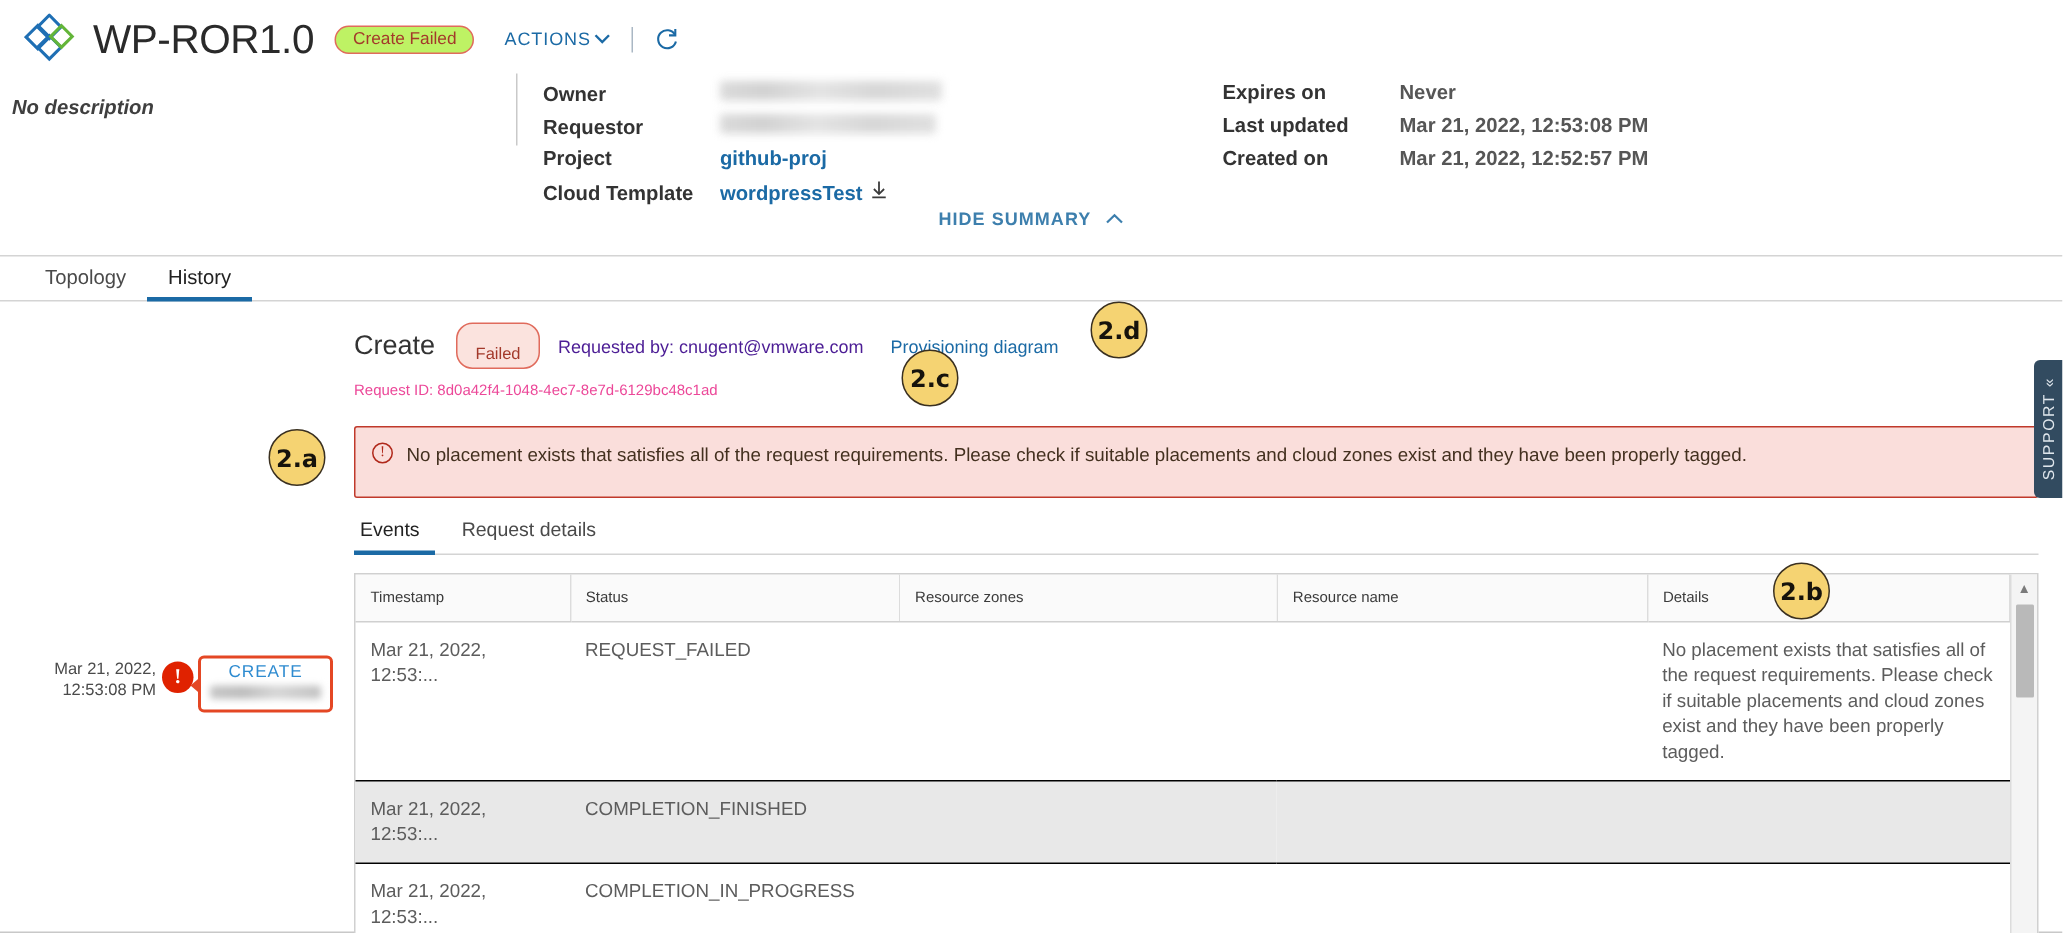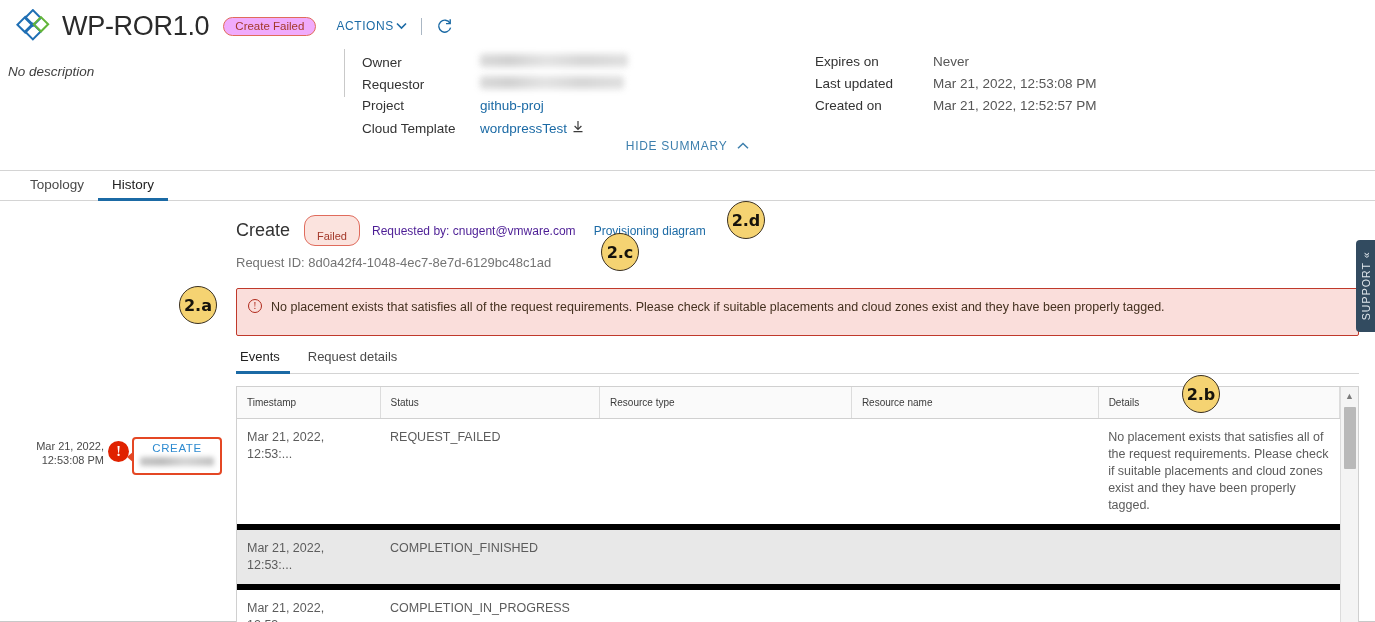--- a/index.html
+++ b/index.html
@@ -25,40 +25,40 @@
     height: 44px;
   }
   .logo { width: 38px; height: 34px; margin-right: 8px; flex: none; }
   .app-title {
     font-size: 27px; color: #2a2a2a; letter-spacing: -0.3px;
     font-weight: 400; white-space: nowrap;
   }
   .status-pill {
     margin-left: 14px;
     border: 1px solid #e06b5c;
-    background: #f0abfc;
+    background: #bef264;
     color: #a3392a;
     border-radius: 11px;
     font-size: 11.5px;
     padding: 2px 11px 3px 11px;
     white-space: nowrap;
   }
   .actions-btn {
     margin-left: 20px;
     font-size: 12px;
     color: #1b6aa5;
     letter-spacing: 0.6px;
     display: flex; align-items: center;
     cursor: pointer;
   }
   .caret-dn { margin-left: 2px; display: inline-block; }
   .vdiv { margin: 0 14px; width: 1px; height: 17px; background: #aab7c4; }
   .refresh-btn { color: #1b6aa5; cursor: pointer; display:flex; align-items:center;}
 
-  .summary { position: relative; height: 120px; }
+  .summary { position: relative; height: 120px; font-weight: bold; }
   .no-desc {
     position: absolute; left: 8px; top: 20px;
     font-style: italic; font-size: 13.5px; color: #3f3f3f;
   }
   .summary-div {
     position: absolute; left: 344px; top: 5px;
     width: 1px; height: 48px; background: #c9c9c9;
   }
   .kv-col { position: absolute; top: 10px; }
   .kv-col.left { left: 362px; }
@@ -154,21 +154,21 @@
   }
   .req-head { display: flex; align-items: center; padding-top: 14px; }
   .req-title { font-size: 18px; color: #333; }
   .req-pill {
     margin-left: 14px;
     border: 1px solid #e06b5c; background: #fbe3de; color: #a3392a;
     border-radius: 11px; font-size: 11px; padding: 14px 12px 3px 12px;
   }
   .req-by { margin-left: 12px; font-size: 12px; color: #4c1d95; }
   .req-link { margin-left: 18px; font-size: 12px; color: #1b6aa5; cursor: pointer; }
-  .req-id { margin-top: 9px; font-size: 13px; color: #737373; }
+  .req-id { margin-top: 9px; font-size: 10px; color: #ec4899; }
 
   .err-banner {
     margin-top: 18px;
     border: 1px solid #c0392b;
     background: #fadedb;
     border-radius: 2px;
     min-height: 48px;
     display: flex; align-items: flex-start;
     padding: 9px 12px 9px 11px;
   }
@@ -205,21 +205,21 @@
     border-bottom: 1px solid #d0d0d0;
     padding: 8px 10px;
     height: 31px;
     position: relative;
   }
   table.events th + th { border-left: 1px solid #dcdcdc; }
   table.events td {
     font-size: 12.5px; color: #5c5c5c;
     padding: 10px 10px;
     vertical-align: top;
-    border-bottom: 6px solid #000000;
+    border-bottom: 1px solid #000000;
     line-height: 17px;
   }
   tr.alt td { background: #e8e8e8; }
   .col-ts { width: 142px; }
   .col-st { width: 218px; }
   .col-rt { width: 250px; }
   .col-rn { width: 245px; }
   .col-dt { width: 240px; }
   .col-sb { width: 18px; }
 
@@ -400,21 +400,21 @@
               <col class="col-st">
               <col class="col-rt">
               <col class="col-rn">
               <col class="col-dt">
               <col class="col-sb">
           </colgroup>
           <thead>
             <tr>
               <th>Timestamp</th>
               <th>Status</th>
-              <th>Resource type</th>
+              <th>Resource zones</th>
               <th>Resource name</th>
               <th>Details</th>
               <th></th>
             </tr>
           </thead>
           <tbody>
             <tr style="height:84px">
               <td>Mar 21, 2022, 12:53:...</td>
               <td>REQUEST_FAILED</td>
               <td></td>

